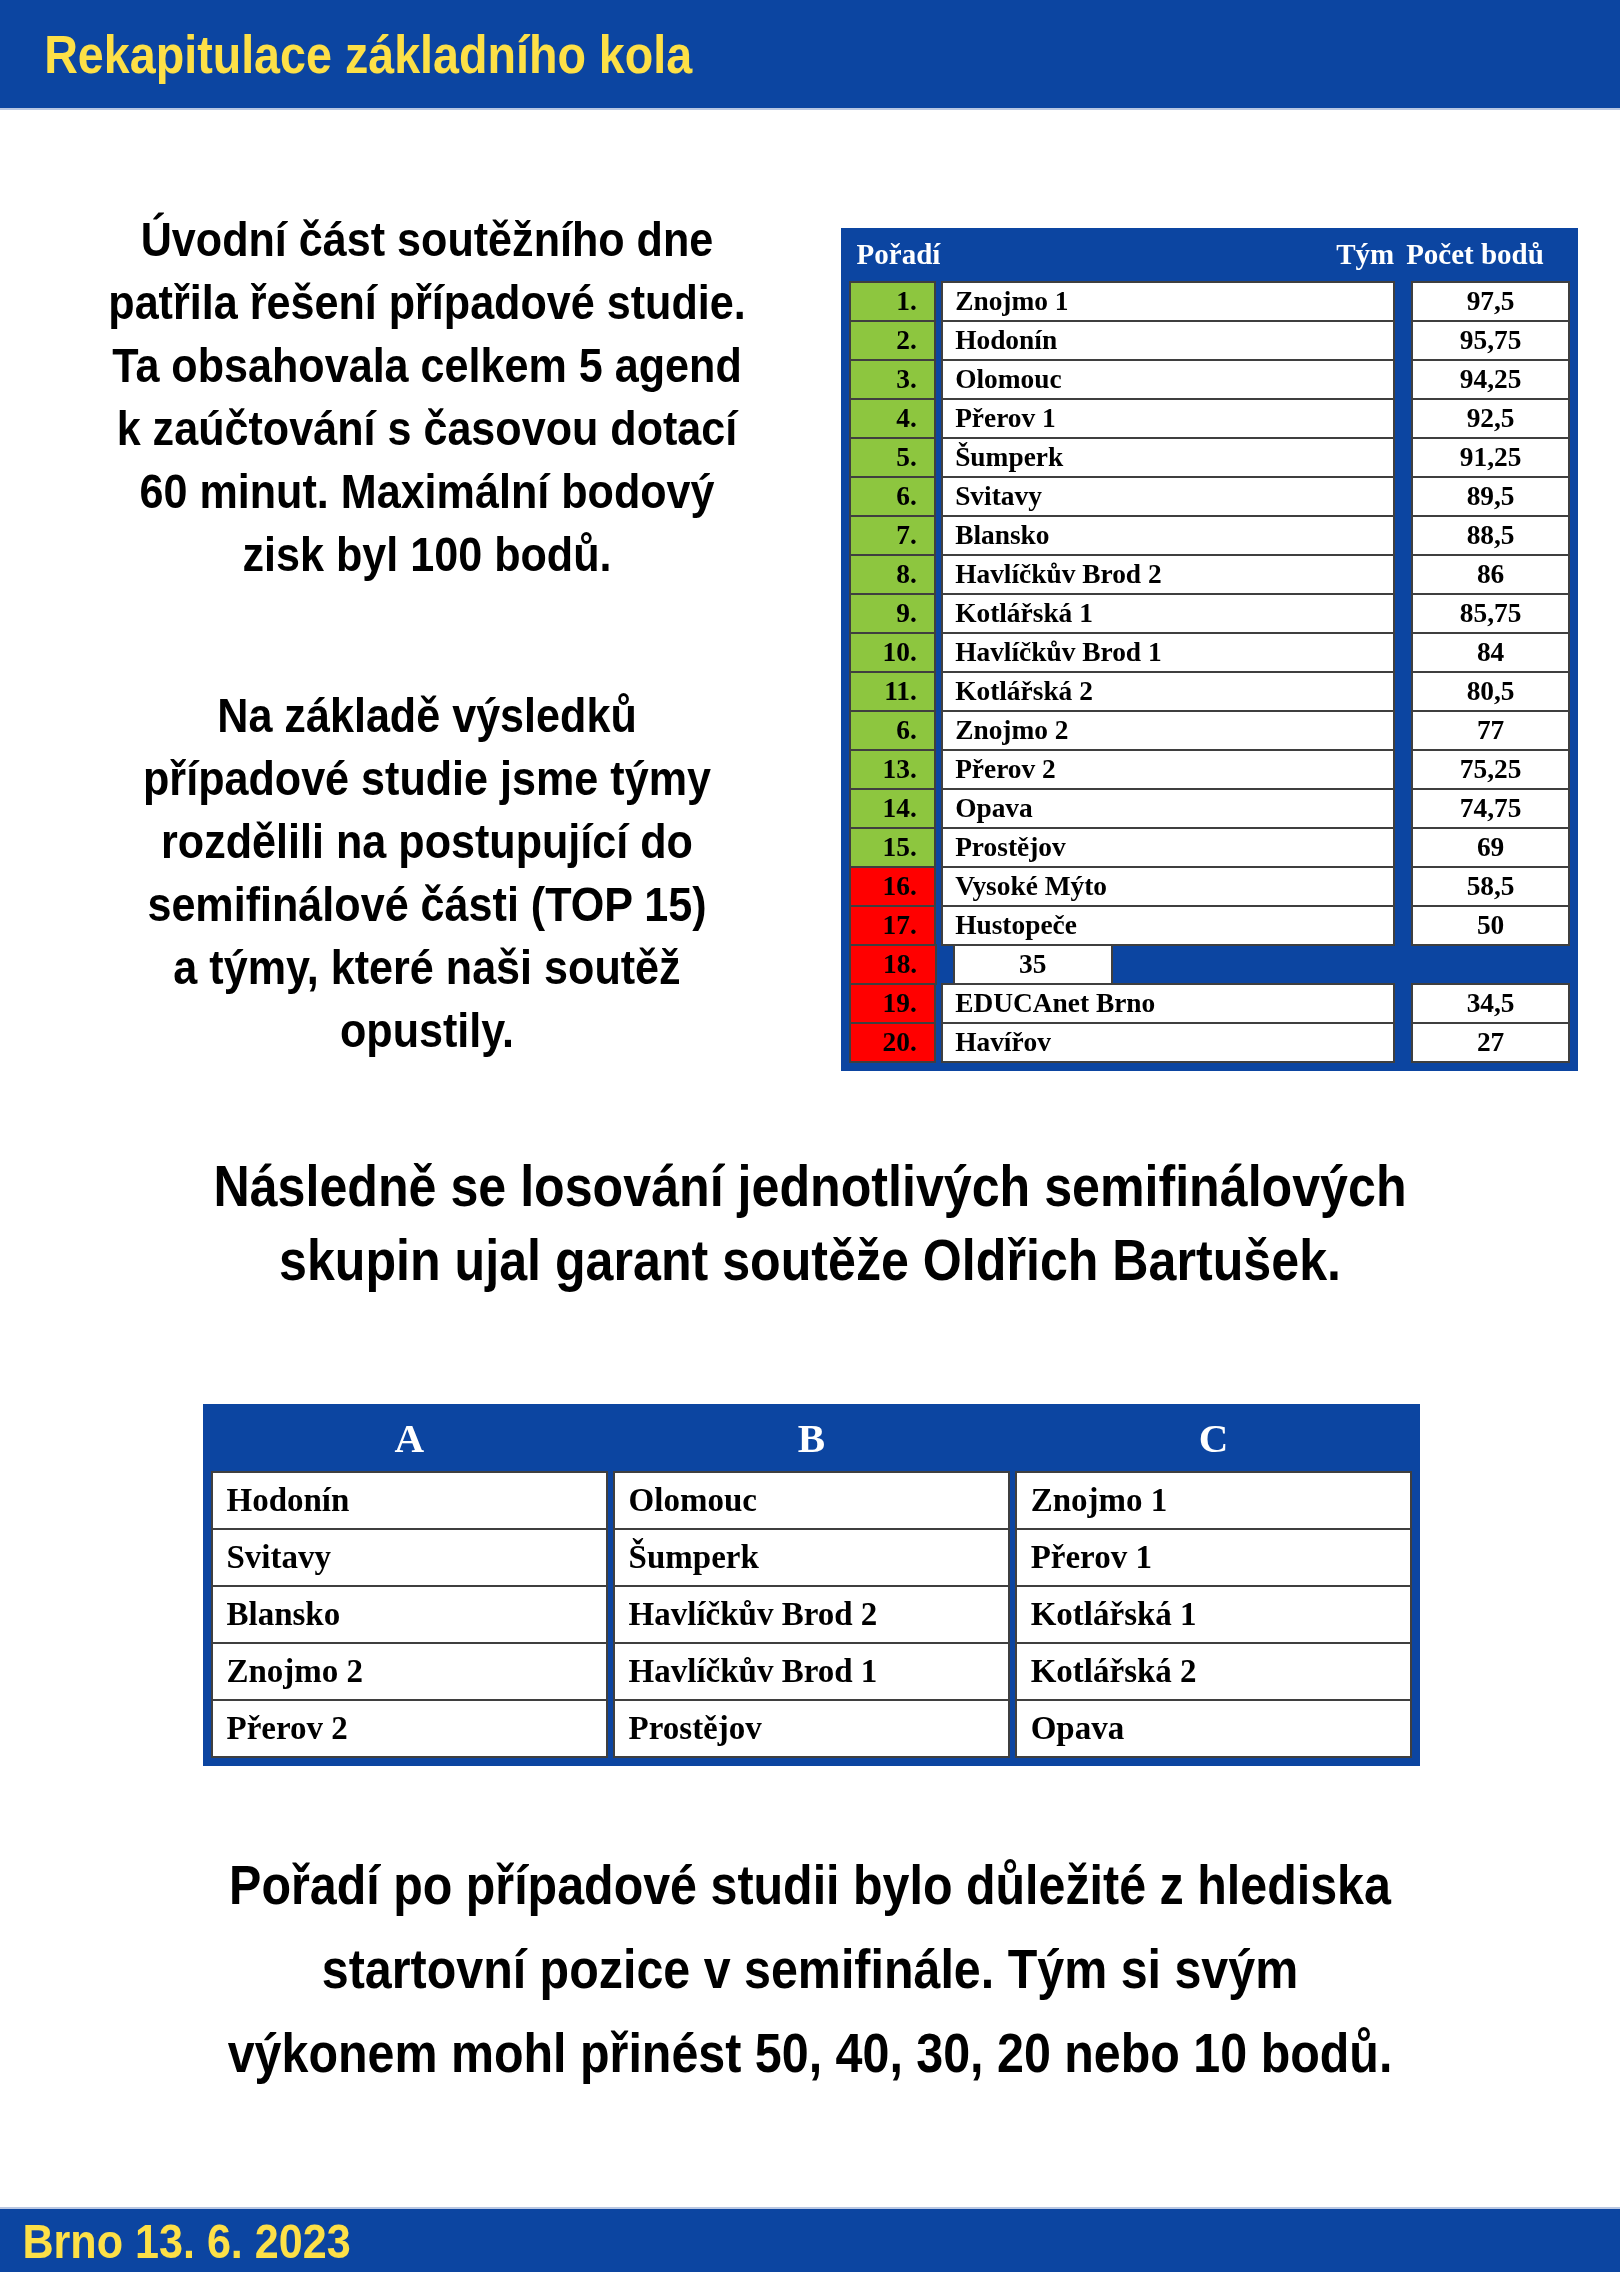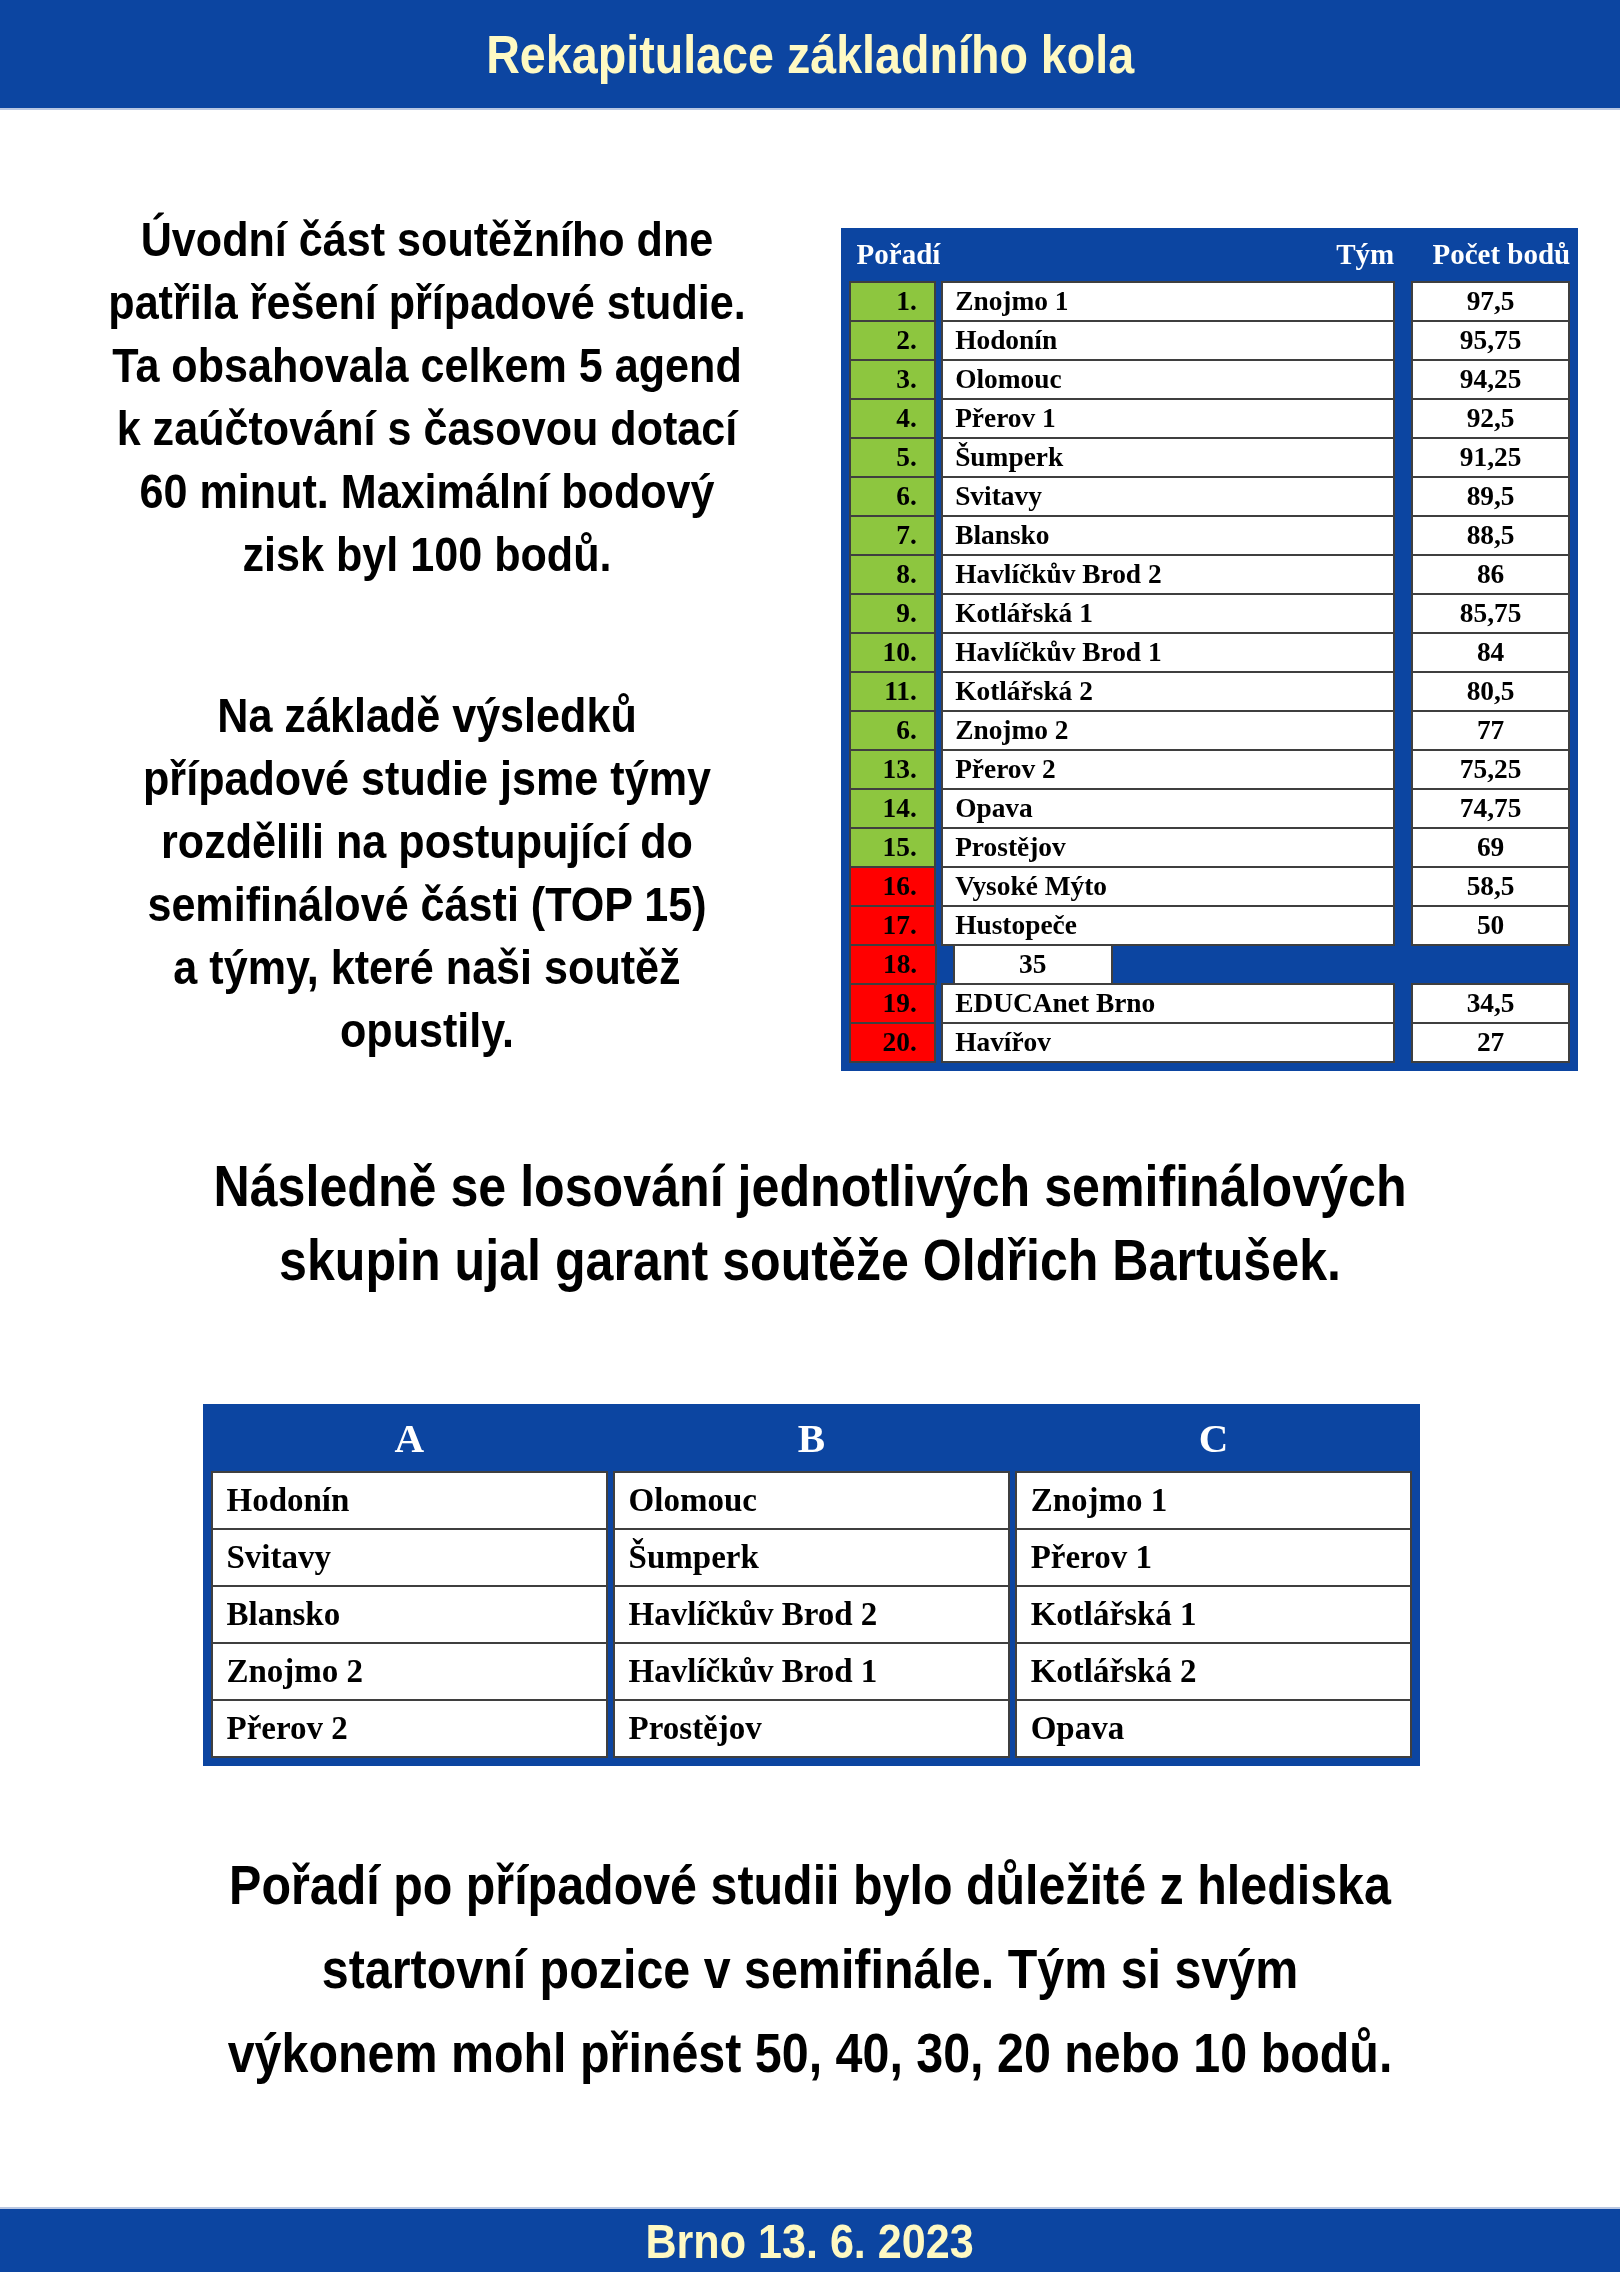--- a/index.html
+++ b/index.html
@@ -12,22 +12,22 @@
     overflow:hidden;
   }
   :root {
     --blue:#0c45a1;
     --green:#8dc63f;
     --red:#ff0000;
     --cellborder:#3f3f3f;
   }
   .bar {
     position:absolute; left:0; width:1620px;
-    background:var(--blue); color:#fef9c3;
-    display:flex; align-items:center; justify-content:center;
+    background:var(--blue); color:#fde047;
+    display:flex; align-items:center; 
   }
   .topbar { top:0; height:110px; border-bottom:2.9px solid #b9c7e2; }
   .bottombar { top:2207px; height:65px; border-top:2px solid #b9c7e2; }
   .condensed { transform:scaleX(0.88); transform-origin:50% 50%; }
   .topbar .title { font-size:53px; font-weight:bold; white-space:nowrap; }
   .bottombar .date { font-size:49px; font-weight:bold; white-space:nowrap; }
 
   
   .intro-block {
     position:absolute; left:24.5px; top:208px; width:804px;
@@ -42,21 +42,21 @@
     position:absolute; left:841px; top:228px; width:737px;
     background:var(--blue); padding:0 7.8px 7.8px 7.8px;
     font-family:"Liberation Serif", serif;
   }
   .rt-header {
     height:53px; display:flex; align-items:center; column-gap:12px;
     color:#fff; font-weight:bold; font-size:29px;
   }
   .rt-header .h-rank   { width:88px;  padding-left:7.8px; }
   .rt-header .h-team   { width:456px; text-align:right; }
-  .rt-header .h-points { width:168px; text-align:right; }
+  .rt-header .h-points { width:168px; text-align:left; }
   .rt-row { display:flex; column-gap:4.9px; height:41px; }
   .rt-row + .rt-row { margin-top:-2px; }
   .rt-cell {
     border:2px solid var(--cellborder);
     display:flex; align-items:center;
     font-weight:bold; font-size:27.4px; background:#fff;
     white-space:nowrap;
   }
   .rt-rank   { width:88px;  justify-content:flex-end; padding-right:17.6px; }
   .rt-rank.green { background:var(--green); }

